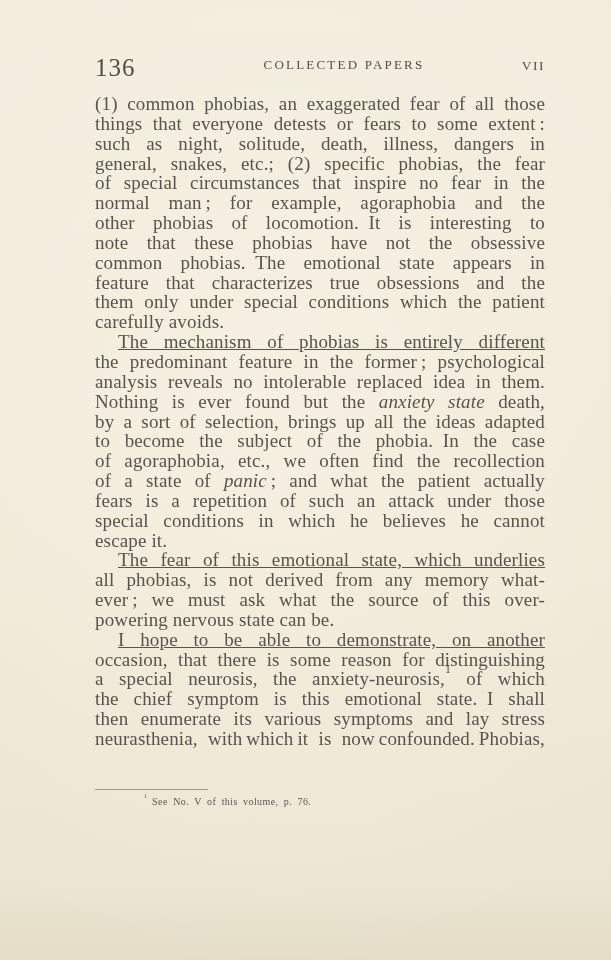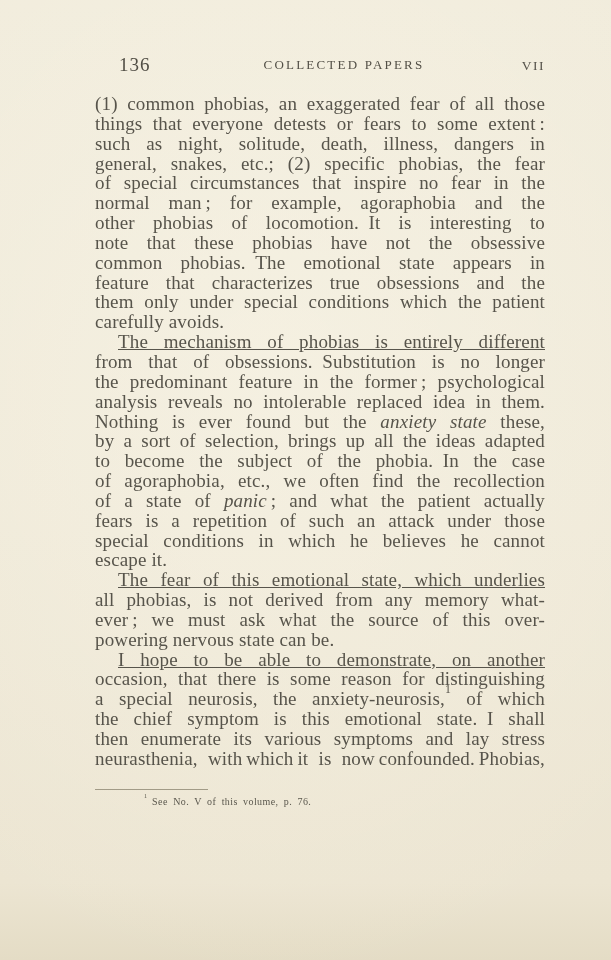--- a/index.html
+++ b/index.html
@@ -17,21 +17,21 @@
     color: #56534a;
   }
   
   .page-header {
     position: absolute;
     top: 54px; left: 95px; right: 66px;
     height: 22px;
   }
   .page-number {
     position: absolute; left: 0; top: 0;
-    font-size: 19px; letter-spacing: 1px; color: #514e45; margin-left: 24px;
+    font-size: 25px; letter-spacing: 1px; color: #514e45;
   }
   .running-title {
     position: absolute; left: calc(50% + 24px); top: 3px;
     transform: translateX(-50%);
     font-size: 13px; letter-spacing: 2.2px; color: #524f46;
     white-space: nowrap;
   }
   .chapter-numeral {
     position: absolute; right: 0; top: 4px;
     font-size: 13.5px; letter-spacing: 1.5px; color: #55524a; text-align: right;
@@ -104,24 +104,23 @@
       <div class="line"><span>general, snakes, etc.; (2) specific phobias, the fear</span></div>
       <div class="line"><span>of special circumstances that inspire no fear in the</span></div>
       <div class="line"><span>normal man ; for example, agoraphobia and the</span></div>
       <div class="line"><span>other phobias of locomotion. It is interesting to</span></div>
       <div class="line"><span>note that these phobias have not the obsessive</span></div>
       <div class="line"><span>common phobias. The emotional state appears in</span></div>
       <div class="line"><span>feature that characterizes true obsessions and the</span></div>
       <div class="line"><span>them only under special conditions which the patient</span></div>
       <div class="line end"><span>carefully avoids.</span></div>
       <div class="line first"><span>The mechanism of phobias is entirely different</span></div>
-      <div class="line"><span>from that of obsessions. Substitution is no longer</span></div>
       <div class="line"><span>the predominant feature in the former ; psychological</span></div>
       <div class="line"><span>analysis reveals no intolerable replaced idea in them.</span></div>
-      <div class="line"><span>Nothing is ever found but the </span><span class="italic">anxiety state</span><span> these,</span></div>
+      <div class="line"><span>Nothing is ever found but the </span><span class="italic">anxiety state</span><span> death,</span></div>
       <div class="line"><span>by a sort of selection, brings up all the ideas adapted</span></div>
       <div class="line"><span>to become the subject of the phobia. In the case</span></div>
       <div class="line"><span>of agoraphobia, etc., we often find the recollection</span></div>
       <div class="line"><span>of a state of </span><span class="italic">panic</span><span> ; and what the patient actually</span></div>
       <div class="line"><span>fears is a repetition of such an attack under those</span></div>
       <div class="line"><span>special conditions in which he believes he cannot</span></div>
       <div class="line end"><span>escape it.</span></div>
       <div class="line first"><span>The fear of this emotional state, which underlies</span></div>
       <div class="line"><span>all phobias, is not derived from any memory what-</span></div>
       <div class="line"><span>ever ; we must ask what the source of this over-</span></div>

